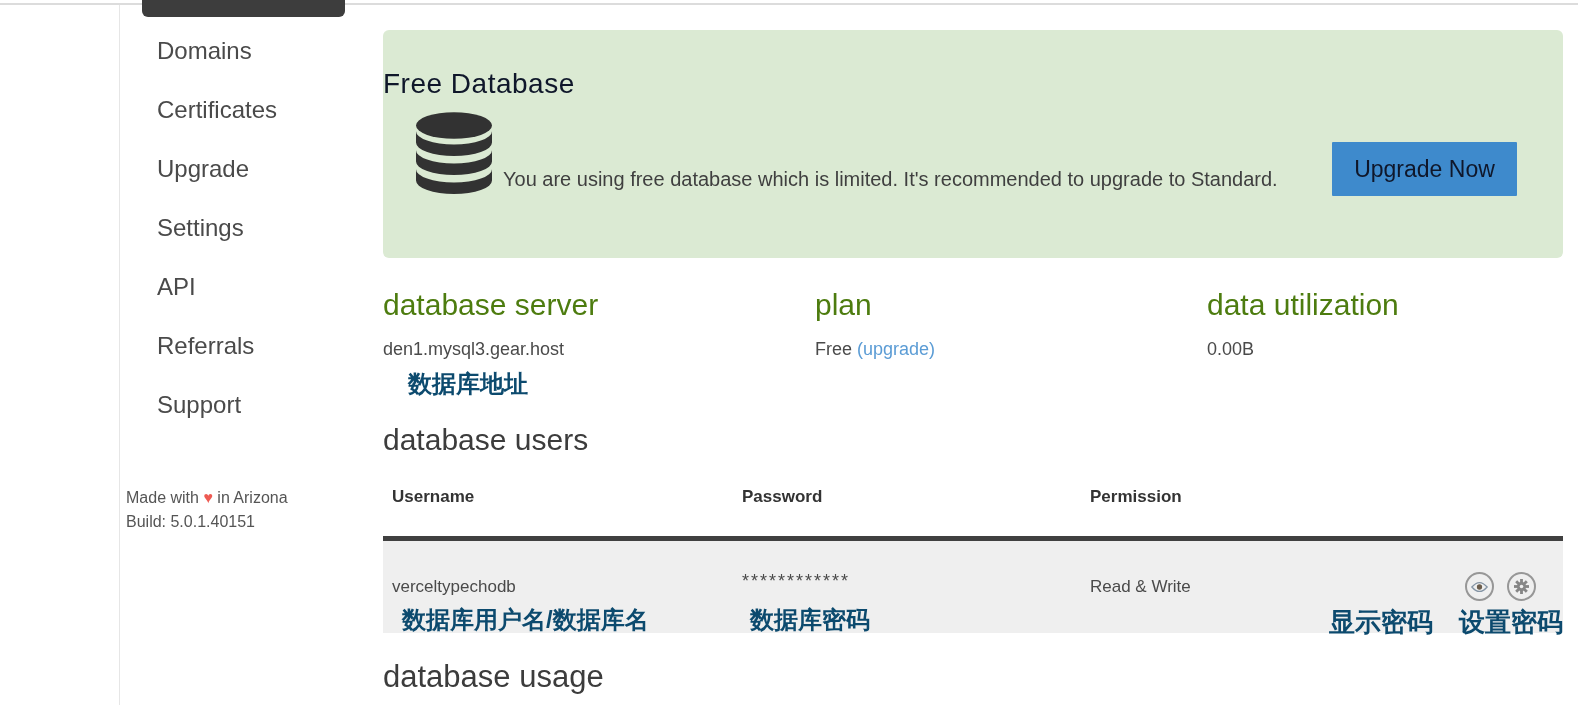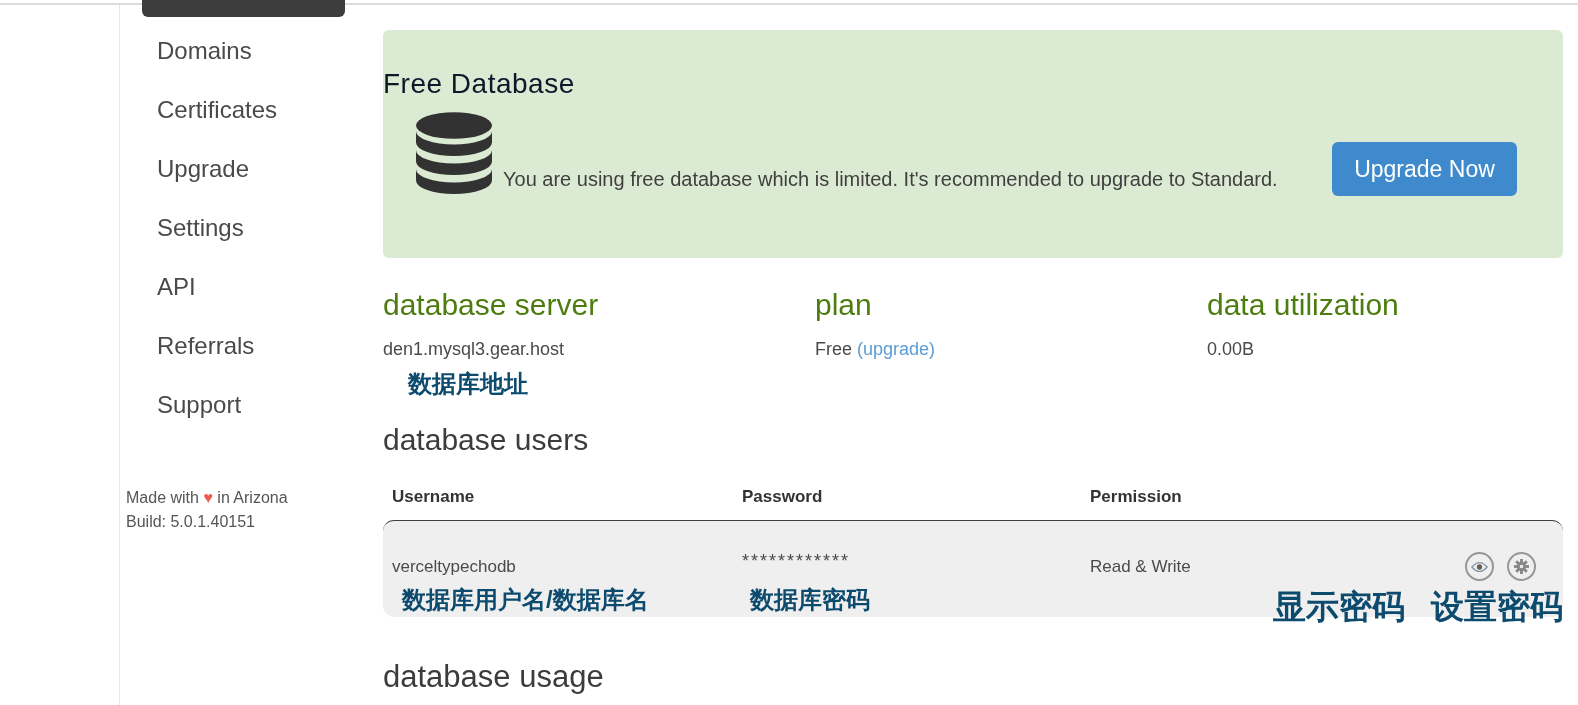--- a/index.html
+++ b/index.html
@@ -19,21 +19,21 @@
   .heart { color: #ee5a52; font-size: 16px; }
 
   
   .banner { position: absolute; left: 383px; top: 30px; width: 1180px; height: 228px;
             background: #dbead3; border-radius: 6px; }
   .banner-title { position: absolute; top: 38px; left: 0; width: 100%; text-align: left;
                   font-size: 28px; font-weight: 300; color: #0f172a; letter-spacing: 0.5px; }
   .db-icon { position: absolute; left: 33px; top: 80px; }
   .banner-msg { position: absolute; left: 120px; top: 138px; font-size: 20px; color: #3f3f3f; }
   .upgrade-btn { position: absolute; top: 112px; right: 46px; width: 185px; height: 54px;
-                 background: #3e8acc; color: #ffffff; font-size: 23px; border: none; border-radius: 6px;
+                 background: #3e8acc; color: #0f172a; font-size: 23px; border: none; border-radius: 1px;
                  font-family: inherit; cursor: pointer; }
 
   
   .info-row { position: absolute; left: 383px; top: 288px; width: 1180px; display: flex; }
   .info-col-1 { width: 432px; }
   .info-col-2 { width: 392px; }
   .info-col-3 { flex: 1; }
   .info-label { font-size: 30px; color: #4d7c0f; line-height: 34px; font-weight: 400; }
   .info-value { margin-top: 17px; font-size: 18px; color: #4a4a4a; line-height: 20px; }
   .plan-link { color: #5b9cd5; cursor: pointer; text-decoration: none; }
@@ -42,37 +42,37 @@
 
   
   .users-heading { position: absolute; left: 383px; top: 422px; font-size: 30px; color: #3c3c3c; line-height: 36px; }
   .table-head { position: absolute; left: 383px; top: 487px; width: 1180px; height: 32px;
                 font-size: 17px; font-weight: 700; color: #333; }
   .th { position: absolute; top: 0; }
   .th-username { left: 9px; }
   .th-password { left: 359px; }
   .th-permission { left: 707px; }
 
-  .table-row { position: absolute; left: 383px; top: 520px; width: 1180px; height: 97px;
-               background: #efefef; border-top: 1px solid #404040; box-sizing: border-box; border-radius: 11px; }
+  .table-row { position: absolute; left: 383px; top: 536px; width: 1180px; height: 97px;
+               background: #efefef; border-top: 5px solid #404040; box-sizing: border-box; }
   .cell { position: absolute; font-size: 17px; color: #4a4a4a; line-height: 20px; }
   .cell-username { left: 9px; top: 36px; }
   .cell-password { left: 359px; top: 30px; font-size: 18px; letter-spacing: 2px; }
   .cell-permission { left: 707px; top: 36px; }
 
   .icon-btn { position: absolute; top: 31px; width: 29px; height: 29px; box-sizing: border-box;
               border: 2px solid #979797; border-radius: 50%; background: transparent;
               display: flex; align-items: center; justify-content: center; padding: 0; cursor: pointer; }
   .btn-show { left: 1082px; }
   .btn-set { left: 1124px; }
 
   .annot-username { position: absolute; left: 19px; top: 63px; }
   .annot-password { position: absolute; left: 367px; top: 63px; }
   .annot-actions { position: absolute; right: 0px; top: 64px; font-size: 26px; white-space: nowrap; }
-  .annot-actions .annotation { font-size: 33px; }
+  .annot-actions .annotation { font-size: 26px; }
   .annot-gap { display: inline-block; width: 26px; }
 
   .usage-heading { position: absolute; left: 383px; top: 659px; font-size: 31px; color: #3c3c3c; line-height: 36px; }
 </style>
 </head>
 <body>
 
 <div class="screen">
 
   <div class="top-line"></div>

